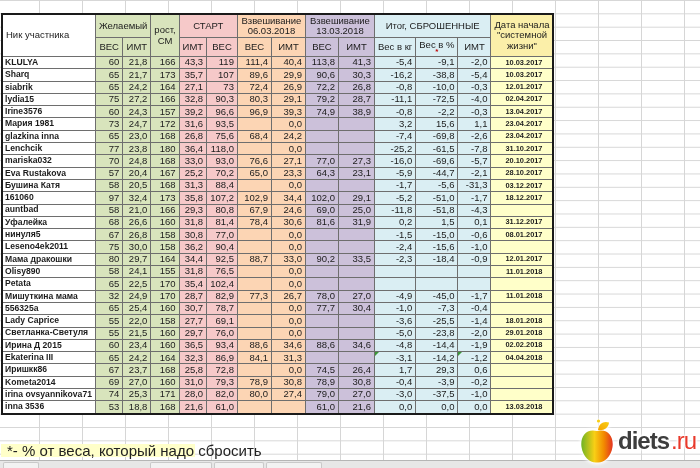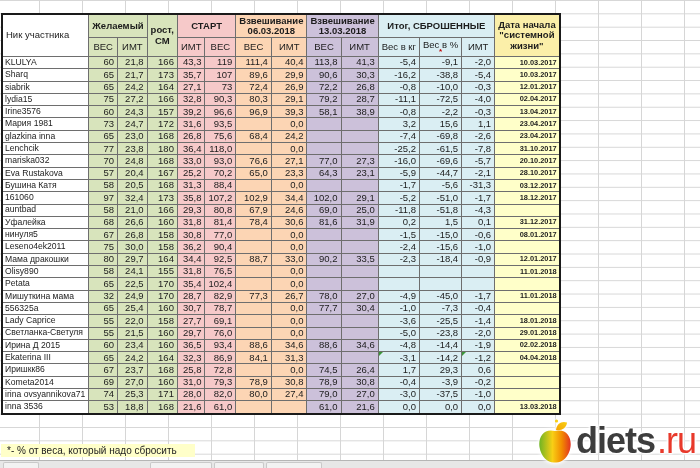--- a/index.html
+++ b/index.html
@@ -18,23 +18,23 @@
     border-collapse:collapse; table-layout:fixed;
     border:2px solid #1a1a1a;
     background:#fff;
   }
   .tbl th, .tbl td{
     border:1px solid #6e6e6e;
     padding:0 3px; font-size:9.5px; color:#1c1c1c;
     white-space:nowrap; overflow:hidden; line-height:1.1;
   }
   .tbl td{height:11.3px; text-align:right;}
-  .tbl td.name{text-align:left; font-size:8.6px; padding-left:2px;}
-  .tbl td.date{font-size:7.4px; font-weight:700; padding-right:2px;}
-  .gh{font-weight:700; text-align:center; color:#2f2f2f; height:22px;}
+  .tbl td.name{text-align:left; font-size:8.6px; padding-left:2px;font-weight:bold;}
+  .tbl td.date{font-size:7.4px; font-weight:700; padding-right:10px;}
+  .gh{font-weight:400; text-align:center; color:#2f2f2f; height:22px;}
   .sh{font-weight:400; text-align:center; color:#2f2f2f; height:18px; vertical-align:middle;}
   .nick{ text-align:left; padding-left:7px; font-weight:400;margin-left:8px;}
   .dhead{font-size:8.4px; line-height:1.25;text-align:center;}
   .ast{display:block; color:#c00000; font-size:8px; line-height:4px; font-weight:700;}
   
   .cn{background:#ffffff;}
   .cg{background:#d8e4bc;}
   .cp{background:#f6c9c9;}
   .co{background:#fcd5b4;}
   .cv{background:#ccc1da;}
@@ -42,38 +42,38 @@
   .cy{background:#ffffc9;}
   .cyh{background:#fbefa9;}
   .gl{border-left:2px solid #1a1a1a;}
   .marker{position:relative;}
   .marker::before{
     content:""; position:absolute; left:0; top:0;
     border-top:4px solid #3c9639; border-right:4px solid transparent;
   }
   .footnote{
     position:absolute; left:1px; top:444px; width:188px; height:13px;
-    background:#ffffc9; font-size:10px; color:#222;
+    background:#ffffc9; font-size:15px; color:#222;
     padding-left:6px; line-height:13px; white-space:nowrap;
   }
   .tabbar{
     position:absolute; left:0; bottom:0; width:700px; height:7px;
     background:#e7e7e7; border-top:1px solid #b5b5b5;
   }
   .tabbar .tab{
     position:absolute; top:1px; height:6px; background:#f2f2f2;
     border:1px solid #c9c9c9; border-bottom:none; border-radius:2px 2px 0 0;
   }
   .logo{
     position:absolute; right:4px; bottom:4px;
     display:flex; align-items:center; gap:2px;
   }
   .logo .apple{filter:drop-shadow(0 0 2px #fff) drop-shadow(0 0 1px #fff);}
   .logo .word{
-    font-size:36px; font-weight:700; color:#3d3d3d; letter-spacing:-1px;
+    font-size:24px; font-weight:700; color:#3d3d3d; letter-spacing:-1px;
     text-shadow:0 0 3px #fff, 0 0 3px #fff, 0 0 5px #fff, 1px 1px 2px #fff, -1px -1px 2px #fff;
     line-height:30px;
   }
   .logo .tld{color:#e8392b; font-weight:400;}
 </style>
 </head>
 <body>
 
 <div class="sheet">
 
@@ -202,21 +202,21 @@
         </tr>
         <tr>
           <td class="cn name">Irine3576</td>
           <td class="cg gl">60</td>
           <td class="cg">24,3</td>
           <td class="cg gl">157</td>
           <td class="cp gl">39,2</td>
           <td class="cp">96,6</td>
           <td class="co gl">96,9</td>
           <td class="co">39,3</td>
-          <td class="cv gl">58,1</td>
+          <td class="cv gl">74,9</td>
           <td class="cv">38,9</td>
           <td class="cb gl">-0,8</td>
           <td class="cb">-2,2</td>
           <td class="cb">-0,3</td>
           <td class="cy date gl">13.04.2017</td>
         </tr>
         <tr>
           <td class="cn name">Мария 1981</td>
           <td class="cg gl">73</td>
           <td class="cg">24,7</td>

